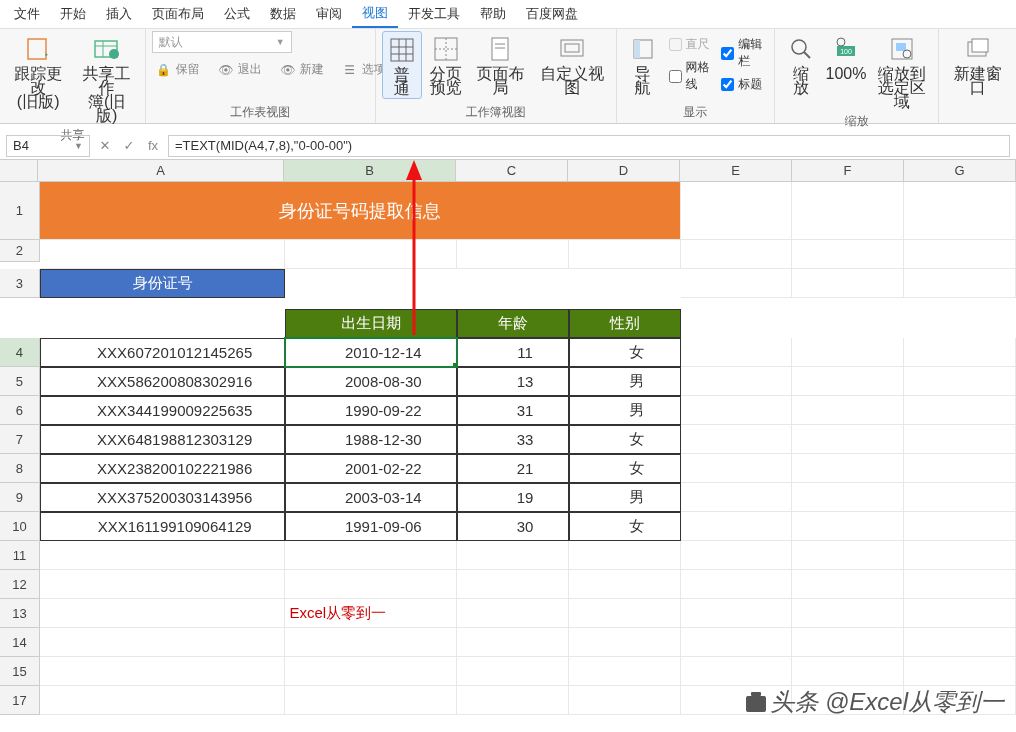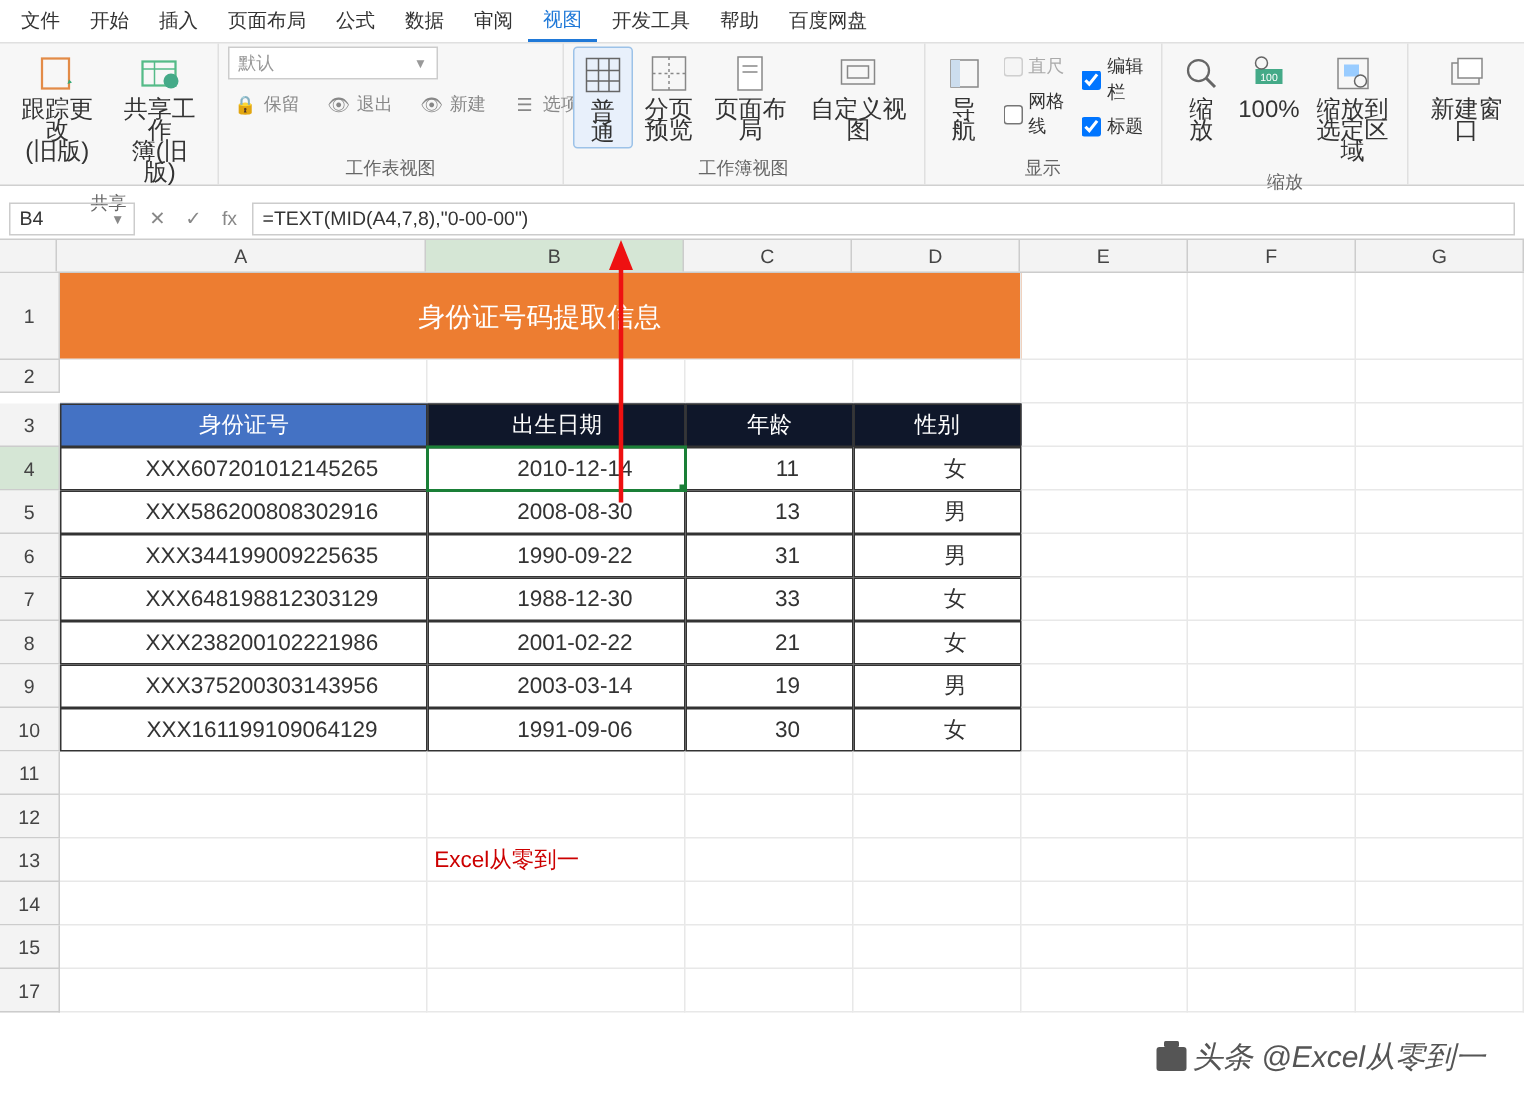--- a/index.html
+++ b/index.html
@@ -51,32 +51,32 @@
 .cB { width: 172px; }
 .cC { width: 112px; }
 .cD { width: 112px; }
 .cE { width: 112px; }
 .cF { width: 112px; }
 .cG { width: 112px; }
 
 
 .titlecell { background: #ed7d31; color: #fff; font-size: 18px; justify-content: center; border-right: 1px solid #e8e8e8; border-bottom: 1px solid #e8e8e8; height: 58px; }
 .hdr-blue { background: #4472c4; color: #fff; justify-content: center; border: 1px solid #333 !important; }
-.hdr-gray { background: #0f172a; color: #fff; justify-content: center; border: 1px solid #333 !important; }
+.hdr-gray { background: #4d7c0f; color: #fff; justify-content: center; border: 1px solid #333 !important; margin-top: 40px; }
 .datacell { border: 1px solid #333 !important; justify-content: center; padding-left: 28px; }
 
 
 .selcell { outline: 2px solid #1a7f37; outline-offset: -1px; position: relative; z-index: 2; }
 .fillh { position: absolute; width: 6px; height: 6px; background: #1a7f37; right: -3px; bottom: -3px; }
 
 
 .arrow-ann { position: absolute; left: 404px; top: 160px; z-index: 50; pointer-events: none; }
 
 .watermark-text { font-size: 15px; color: #c00; }
-.footer-watermark { position: absolute; right: 26px; bottom: 14px; font-size: 20px; color: #555; font-style: italic; }
+.footer-watermark { position: absolute; right: 12px; bottom: 14px; font-size: 24px; color: #555; font-style: italic; }
 .footer-watermark .cam { display: inline-block; width: 20px; height: 16px; background: #555; border-radius: 2px; vertical-align: middle; margin-right: 4px; position: relative; }
 .footer-watermark .cam::before { content: ""; position: absolute; top: -4px; left: 5px; width: 10px; height: 4px; background: #555; border-radius: 1px; }
 </style>
 </head>
 <body>
 
 <div class="menubar" id="menubar">
     <div class="item">文件</div>
     <div class="item">开始</div>
     <div class="item">插入</div>

